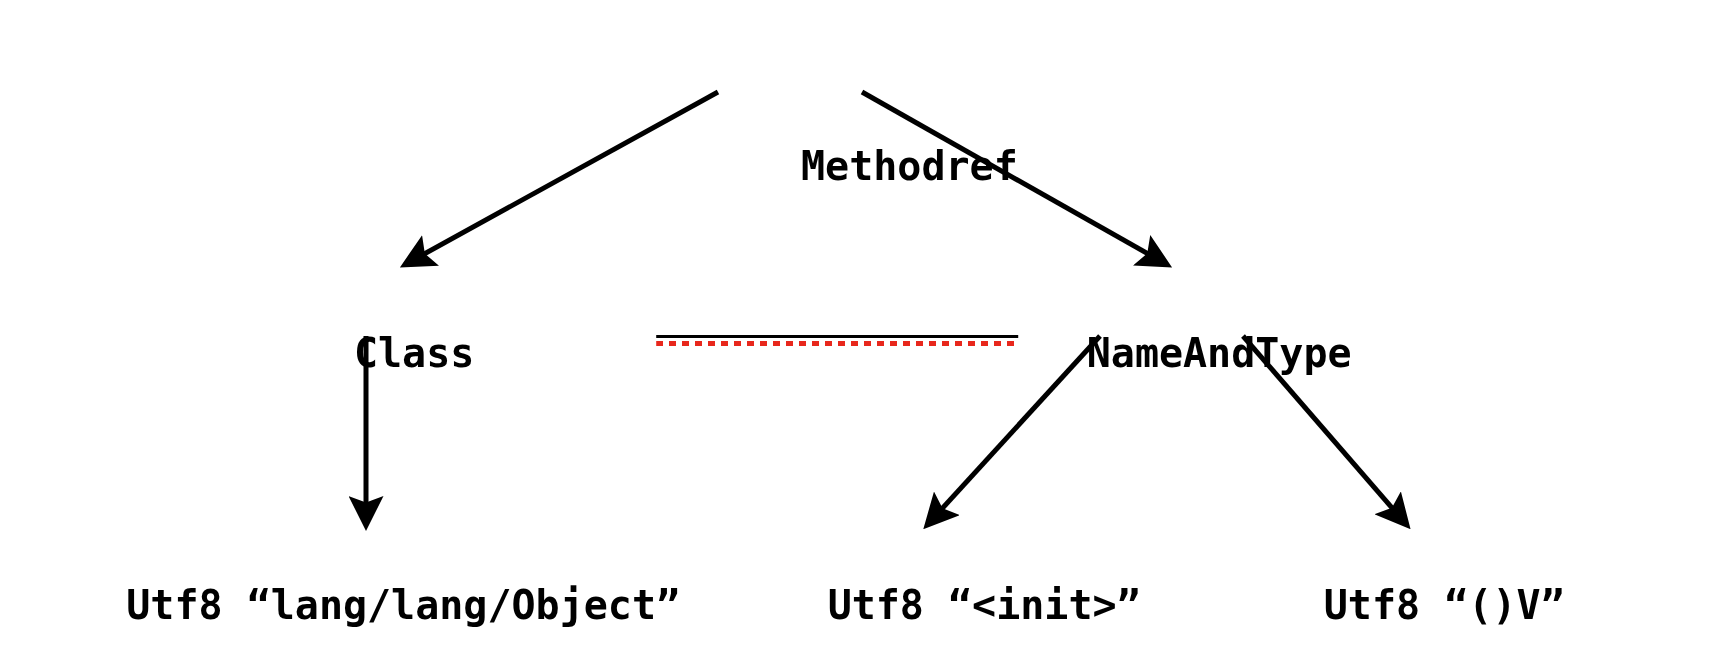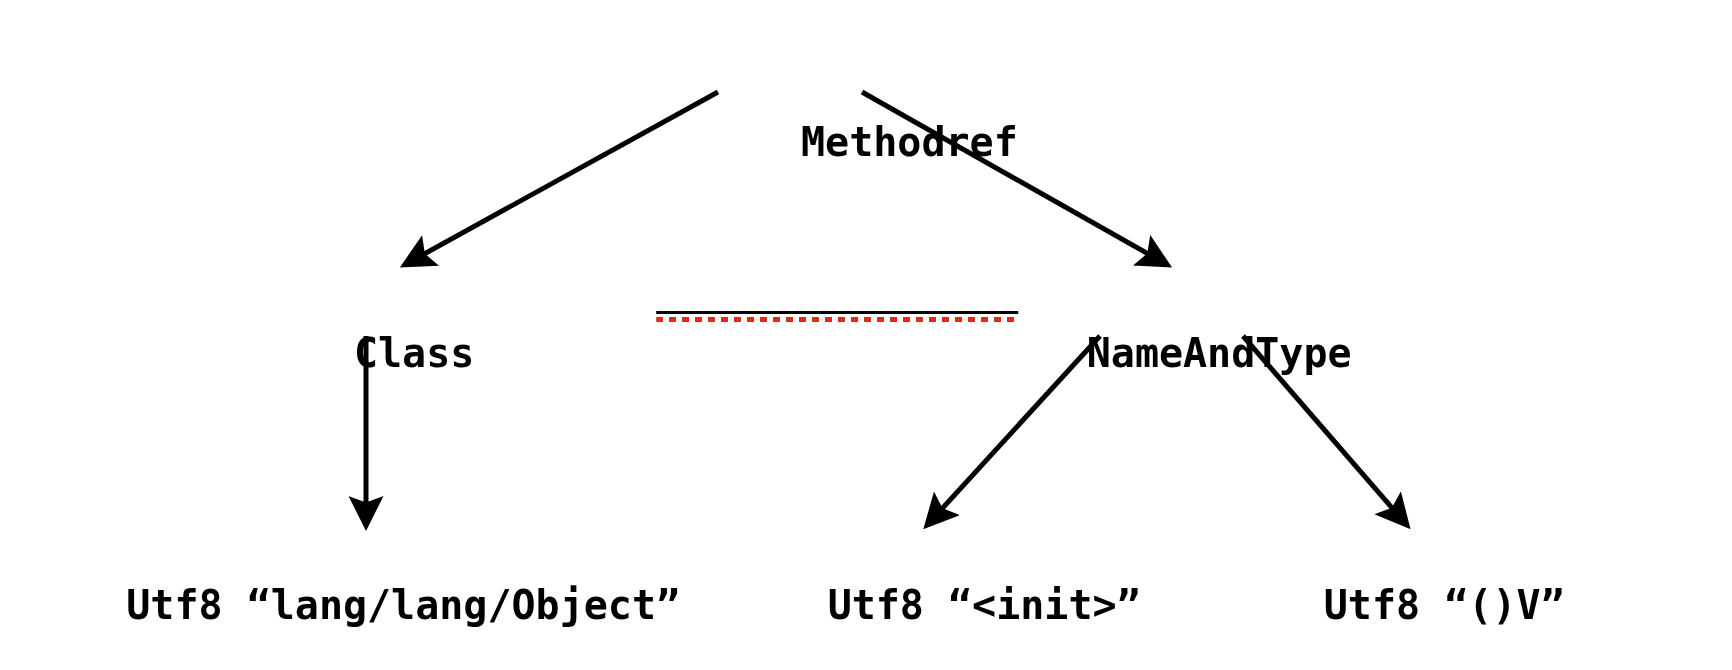--- a/index.html
+++ b/index.html
@@ -78,21 +78,21 @@
     </defs>
     <g id="edge-group" stroke="#000000" stroke-width="5" fill="none">
         <line x1="718" y1="92" x2="406" y2="264" marker-end="url(#arrowhead)"></line>
         <line x1="862" y1="92" x2="1166" y2="264" marker-end="url(#arrowhead)"></line>
         <line x1="366" y1="336" x2="366" y2="524" marker-end="url(#arrowhead)"></line>
         <line x1="1100" y1="336" x2="928" y2="524" marker-end="url(#arrowhead)"></line>
         <line x1="1243" y1="336" x2="1406" y2="524" marker-end="url(#arrowhead)"></line>
       </g>
   </svg>
 
-  <div class="node node-root" style="left:789px; top:22px;">
+  <div class="node node-root" style="left:789px; top:46px;">
     <span class="underline-wrap">
       <span>Methodref</span>
       <span class="rule-solid"></span>
       <span class="rule-dotted"></span>
     </span>
   </div>
 
   <div class="node" style="left:366px; top:281px;">
     <span>Class</span>
   </div>

